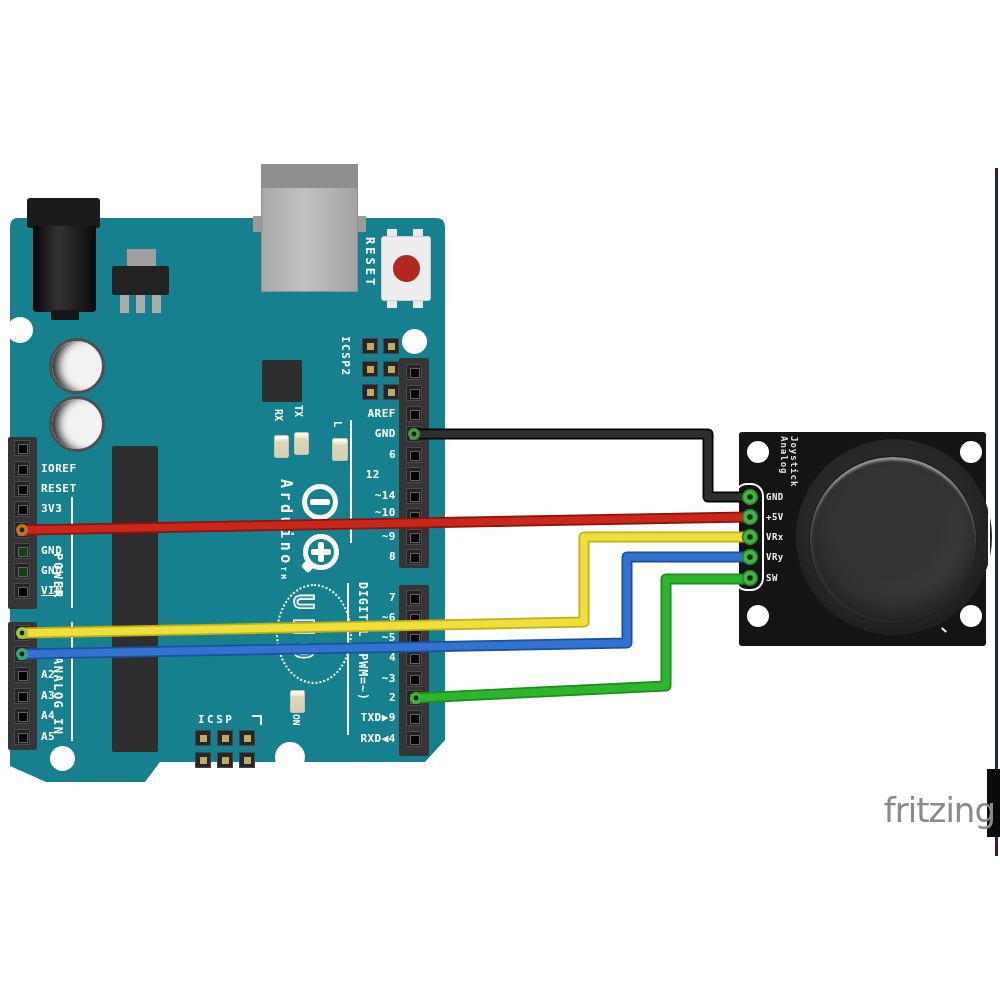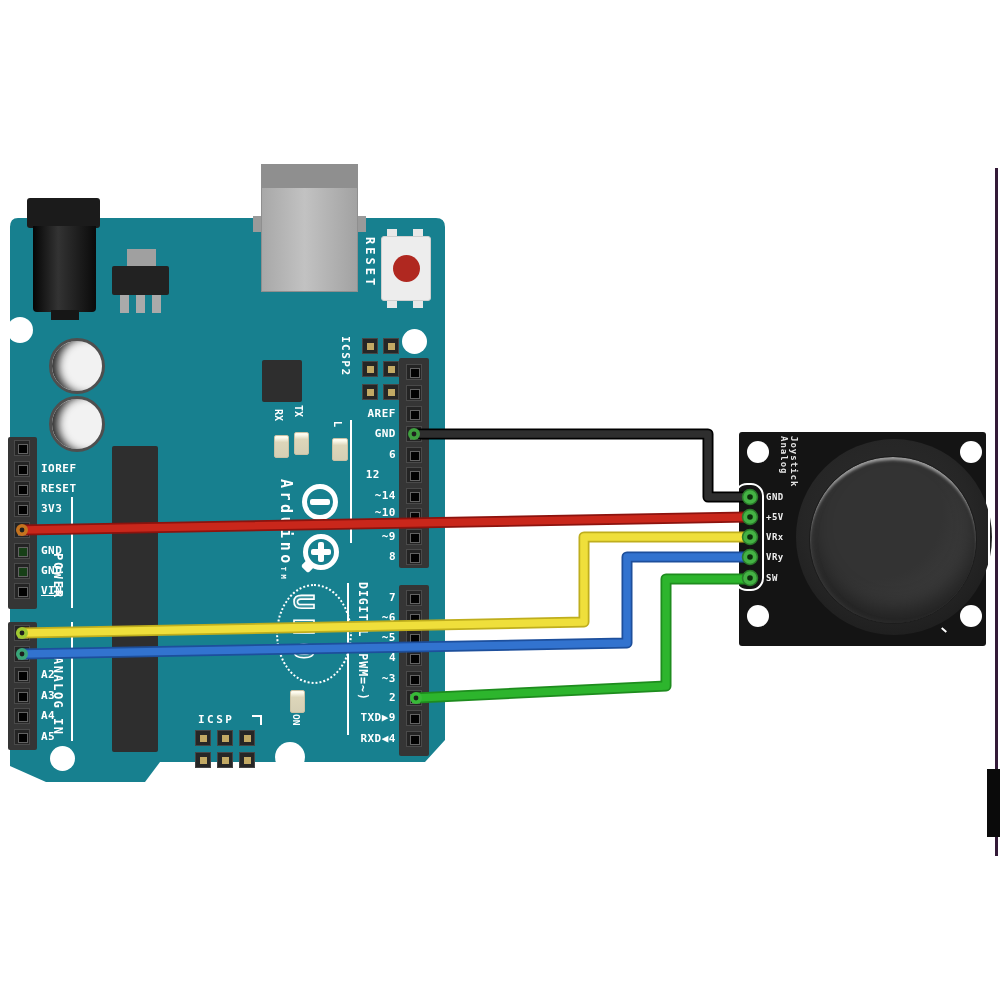--- a/index.html
+++ b/index.html
@@ -349,13 +349,14 @@
       <div class="jpin-label" style="left: 766px; top: 492px;">GND</div>
       <div class="jpin-label" style="left: 766px; top: 512px;">+5V</div>
       <div class="jpin-label" style="left: 766px; top: 532px;">VRx</div>
       <div class="jpin-label" style="left: 766px; top: 552px;">VRy</div>
       <div class="jpin-label" style="left: 766px; top: 573px;">SW</div>
     </div>
 
   <div class="abs" style="left:995px;top:168px;width:3px;height:688px;background:#331a38"></div>
   <div class="abs" style="left:987px;top:769px;width:13px;height:68px;background:#0a0a0a"></div>
 
+  <div class="wm" style="color: rgb(138, 138, 138);">fritzing</div>
 </div>
 
 </body></html>

